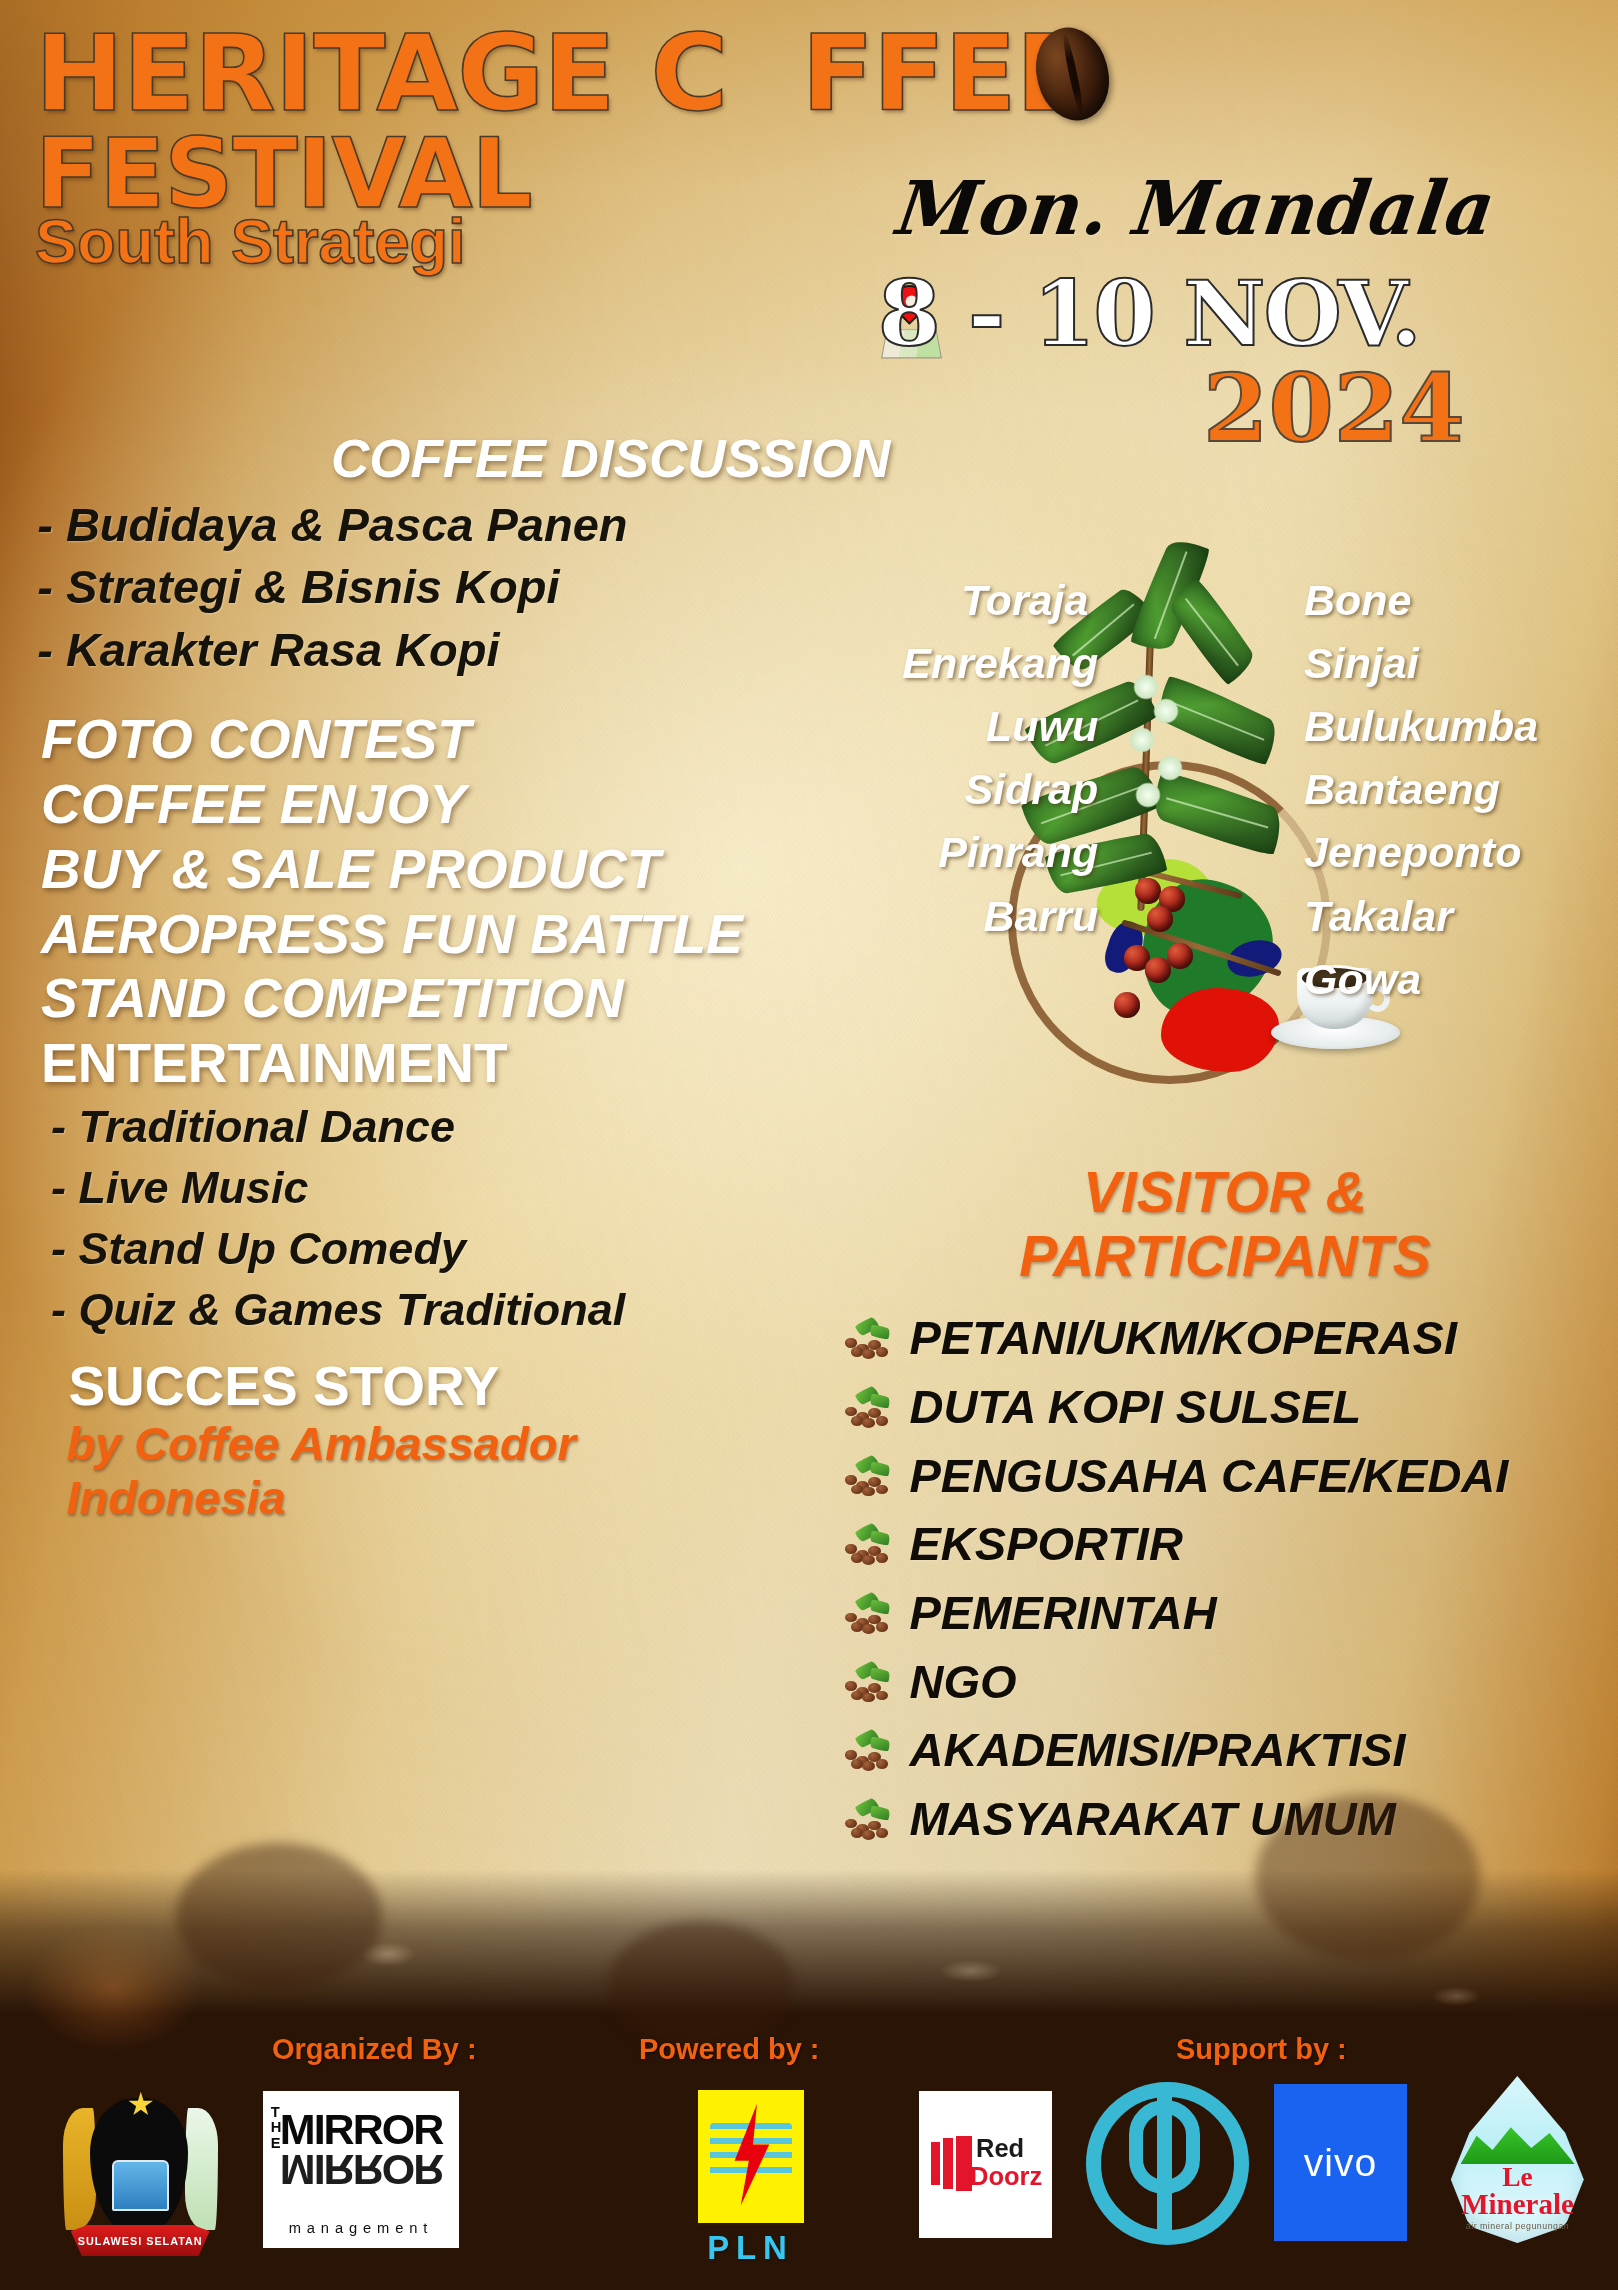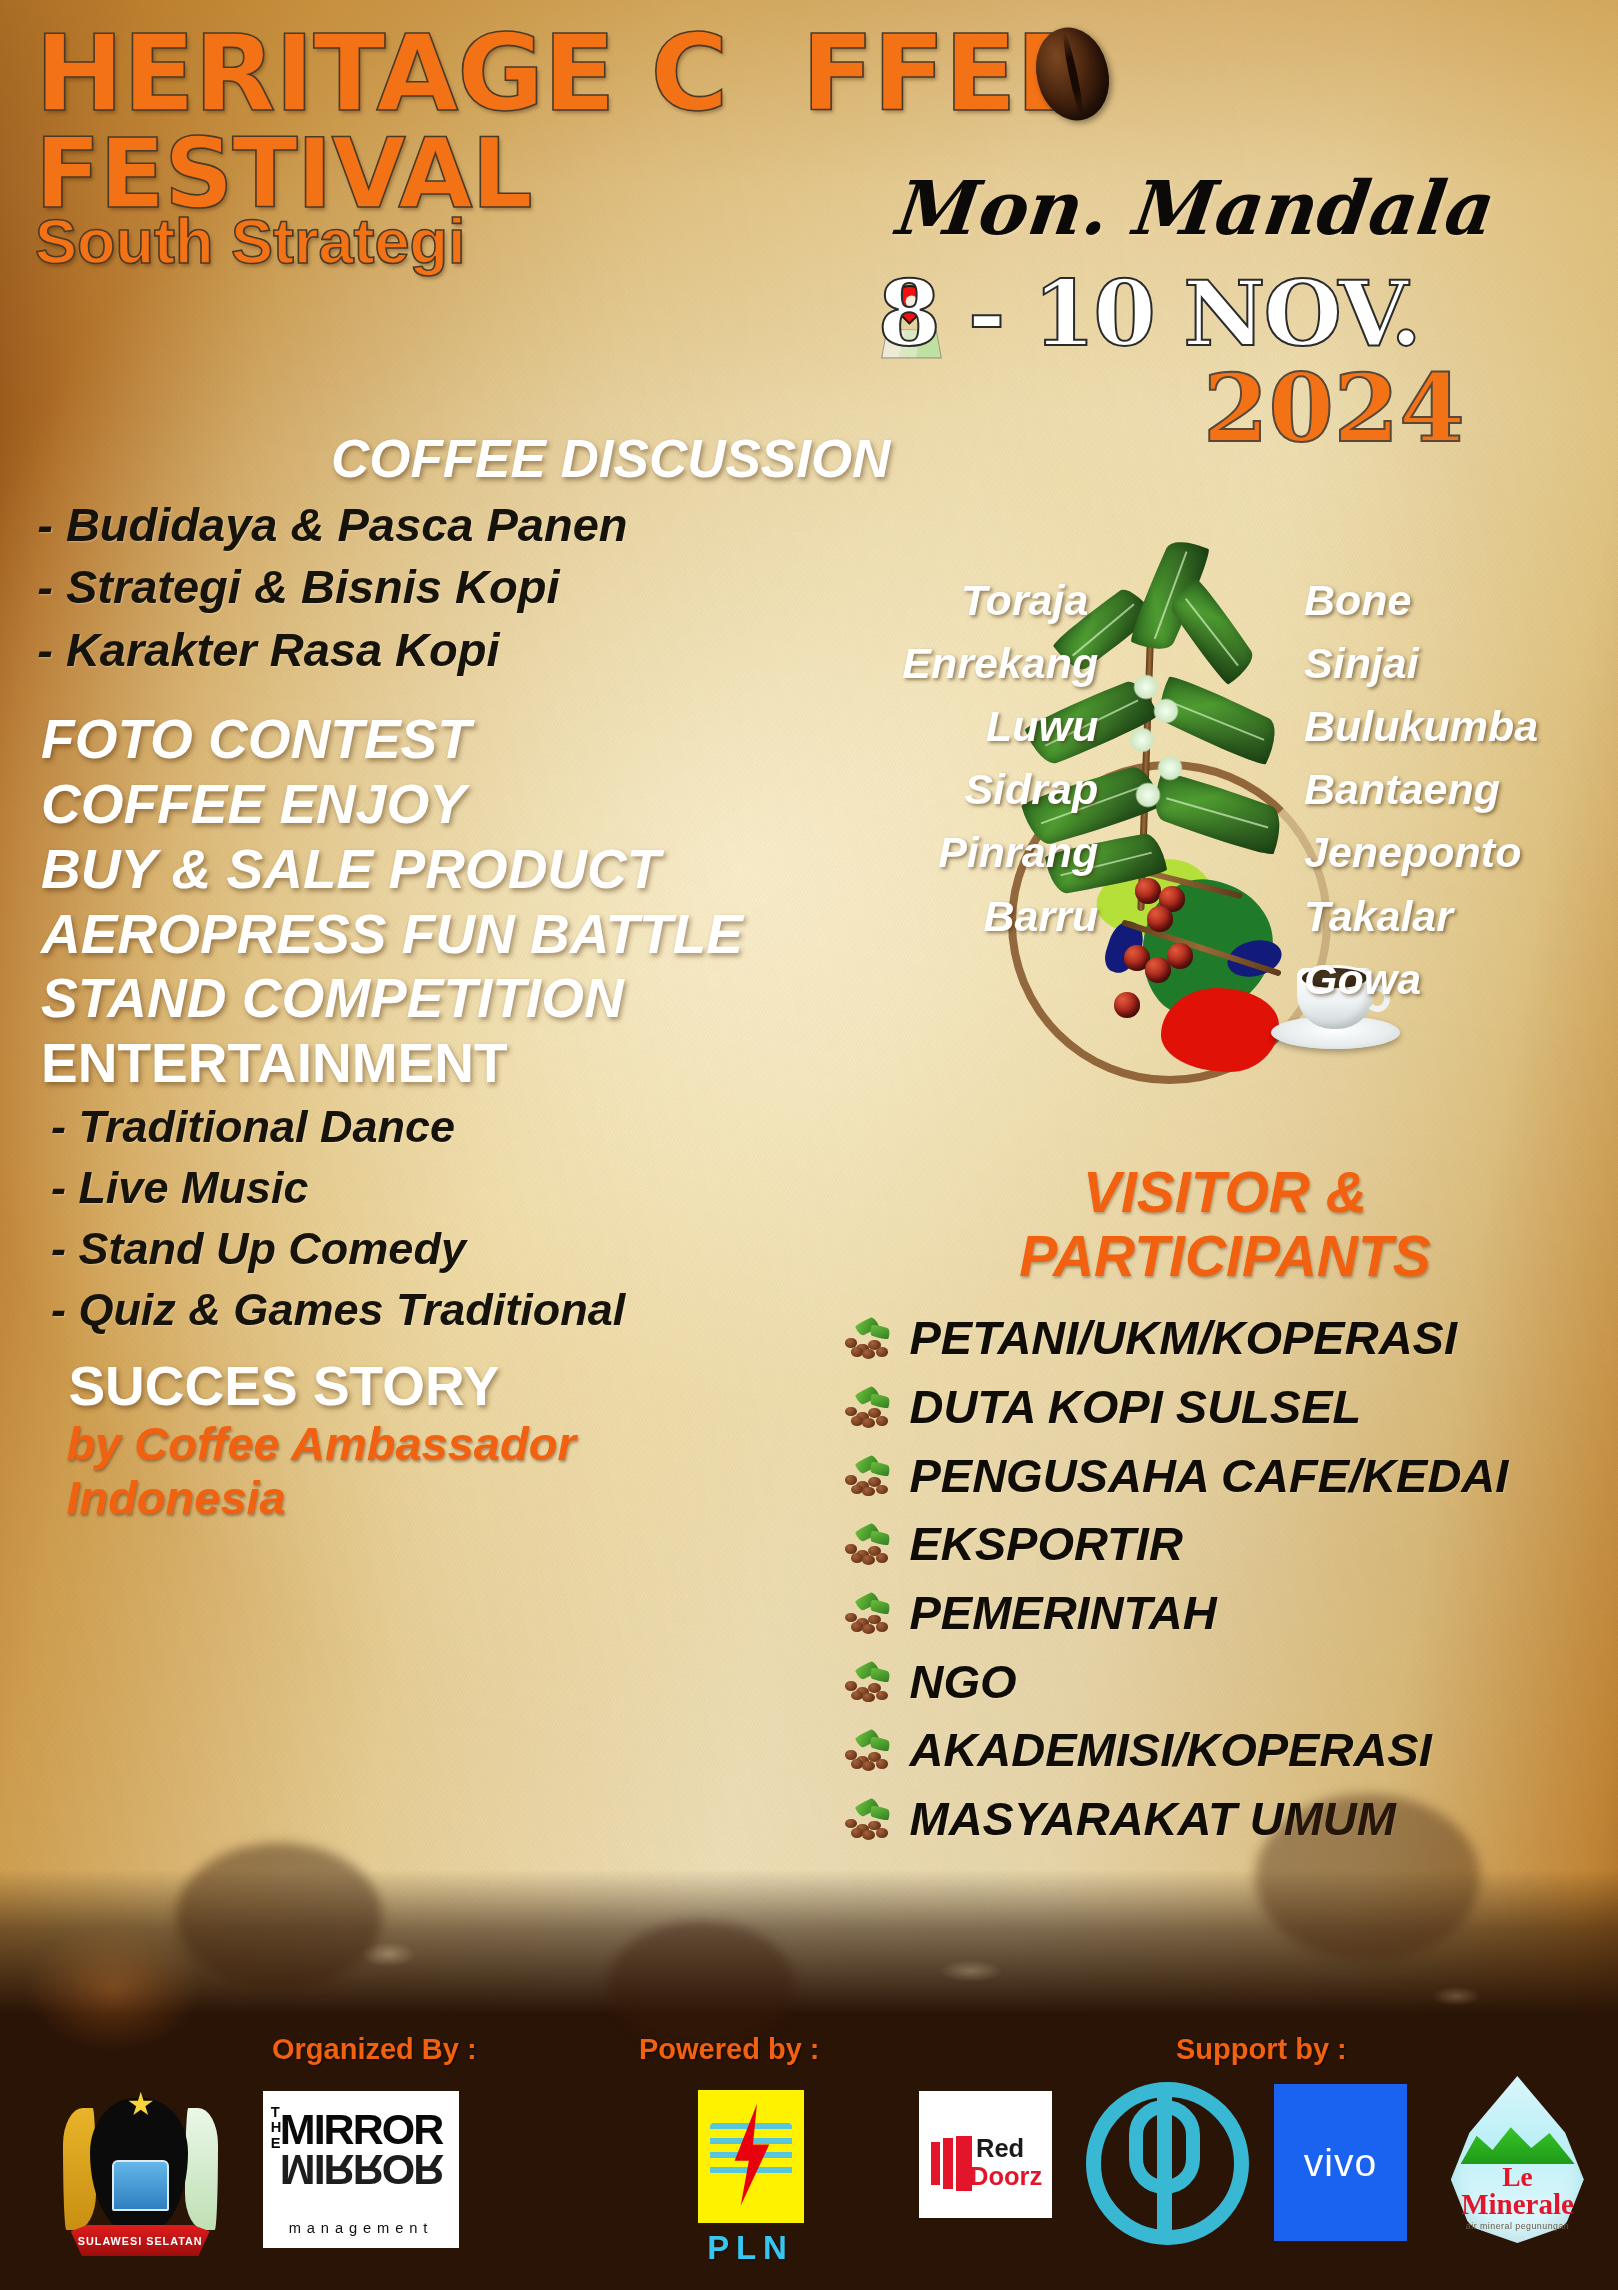--- a/index.html
+++ b/index.html
@@ -414,21 +414,21 @@
     opacity:.95;
   }
   #pln-text {
     position:absolute; left:676px; top:261px; width:149px; text-align:center;
     color:#36C6F0; font-weight:800; font-size:33px; letter-spacing:6.9px;
     font-family:"Liberation Sans", sans-serif;
     text-shadow: 1px 1px 2px rgba(0,0,0,.5);
   }
 
   
-  #reddoorz-logo { left:919px; top:123px; width:133px; height:127px; background:#ffffff; }
+  #reddoorz-logo { left:919px; top:123px; width:133px; height:147px; background:#ffffff; }
   .rd-door{
     position:absolute; left:11.8px; top:45px; width:41px; height:55px;
   }
   .rd-door i{ position:absolute; background:#E3152B; }
   .rd-door i:nth-child(1){ left:0;  top:5.9px;  width:8.8px;  height:43px; }
   .rd-door i:nth-child(2){ left:11.8px; top:2px; width:10.8px; height:51px; }
   .rd-door i:nth-child(3){ left:25.5px; top:0;  width:15.7px; height:55px; }
   .rd-red{
     position:absolute; left:57px; top:43px; color:#1b1b1b; font-weight:800; font-size:25.5px;
     font-family:"Liberation Sans", sans-serif;
@@ -712,21 +712,21 @@
         <span class="bean-bullet">
           <i class="bb" style="left:2px;  top:21.6px;"></i>
             <i class="bb" style="left:13.7px; top:27.4px;"></i>
           <i class="bb" style="left:25.5px; top:23.5px;"></i>
             <i class="bb" style="left:7.8px;  top:31px;"></i>
           <i class="bb" style="left:19.6px; top:33px;"></i>
             <i class="bb" style="left:33px; top:31px;"></i>
           <i class="lf" style="left:13.7px; top:3.9px;  width:21.6px; height:12.7px; transform:rotate(-24deg);"></i>
           <i class="lf" style="left:27.4px; top:9.8px; width:19.6px; height:11.8px; transform:rotate(18deg);"></i>
         </span>
-        <span class="vis-label">AKADEMISI/KOPERASI</span>
+        <span class="vis-label">AKADEMISI/PRAKTISI</span>
       </div>
 
       <div class="vis-row">
         <span class="bean-bullet">
           <i class="bb" style="left:2px;  top:21.6px;"></i>
             <i class="bb" style="left:13.7px; top:27.4px;"></i>
           <i class="bb" style="left:25.5px; top:23.5px;"></i>
             <i class="bb" style="left:7.8px;  top:31px;"></i>
           <i class="bb" style="left:19.6px; top:33px;"></i>
             <i class="bb" style="left:33px; top:31px;"></i>

